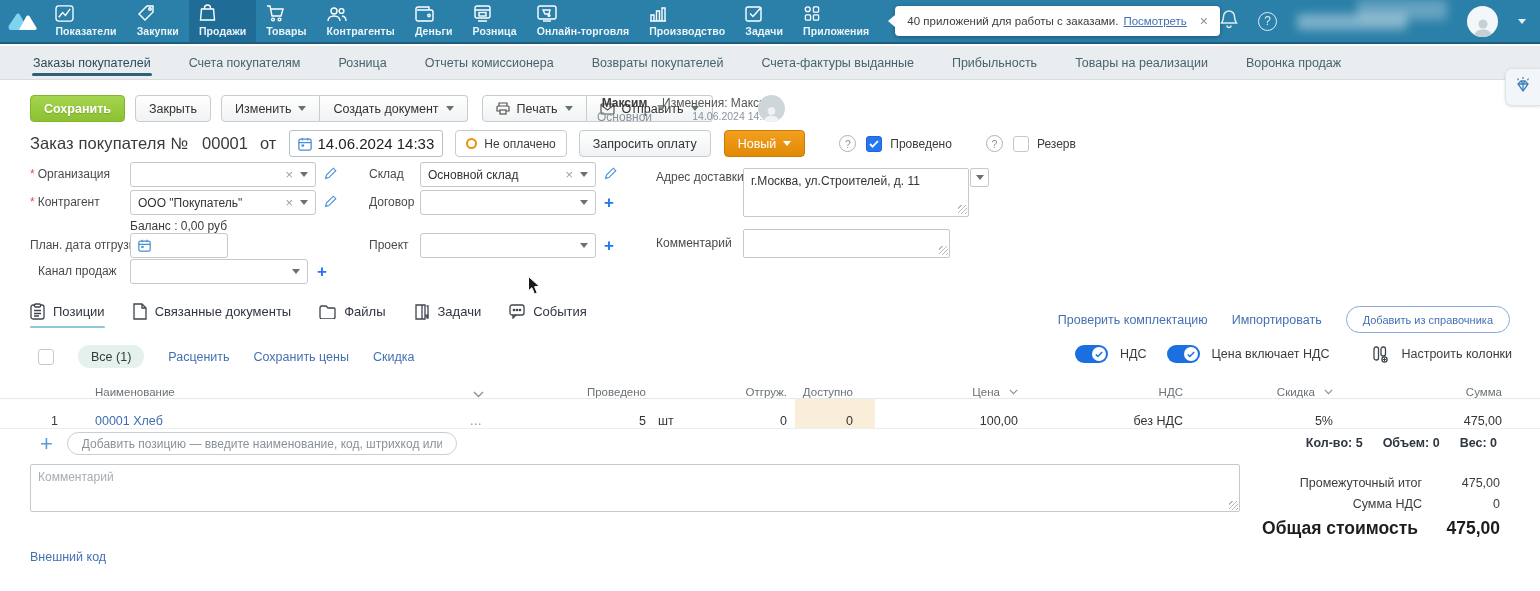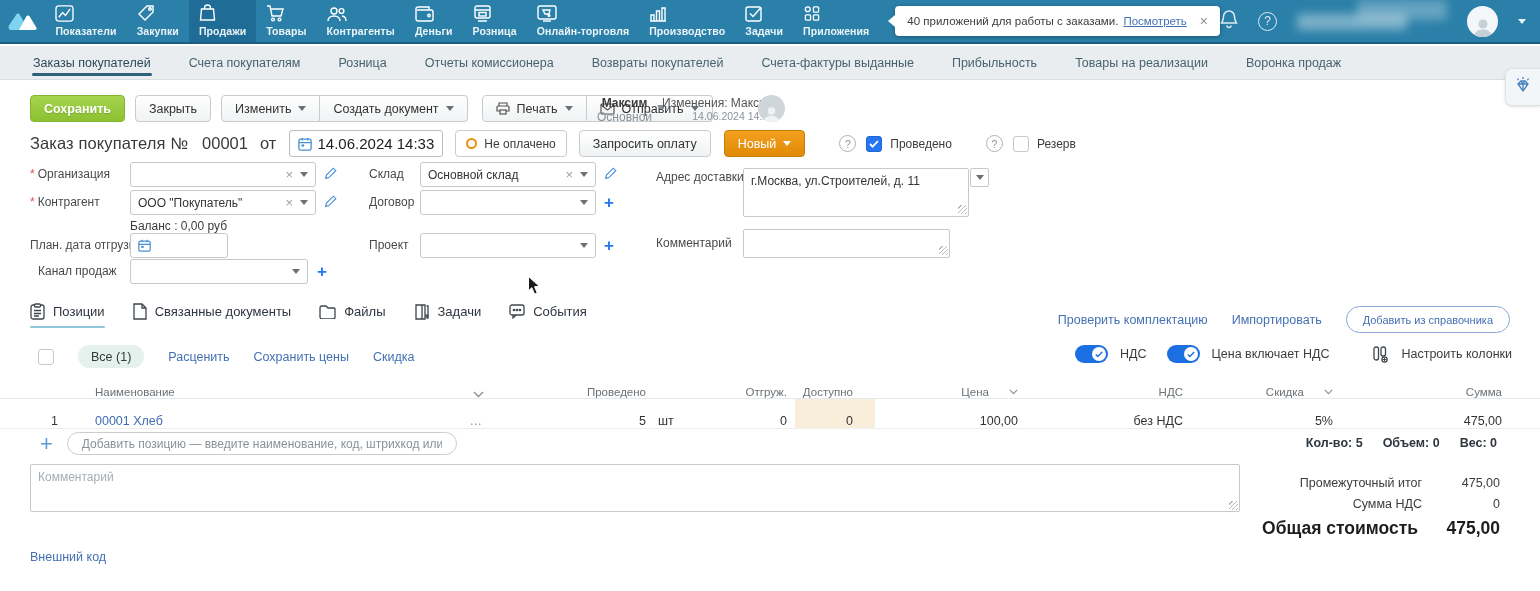--- a/index.html
+++ b/index.html
@@ -114,21 +114,21 @@
   .c-unit { width:50px; padding-left:8px; }
   .c-ship { width:95px; justify-content:flex-end; padding-right:8px; }
   .c-avail { width:80px; justify-content:flex-end; padding-right:22px; }
   .c-price { width:150px; justify-content:flex-end; padding-right:7px; }
   .c-vat { width:160px; justify-content:flex-end; padding-right:2px; }
   .c-disc { width:150px; justify-content:flex-end; padding-right:2px; }
   .c-sum { width:205px; justify-content:flex-end; padding-right:38px; }
   .avail-hl { background:#f9eed9; }
   .row-link { color:#3f6db5; cursor:pointer; }
   .dots { color:#8a9299; letter-spacing:2px; cursor:pointer; }
-  .hsort { display:inline-flex; align-items:center; gap:20px; }
+  .hsort { display:inline-flex; align-items:center; gap:9px; }
 
   
   .add-row { position:absolute; top:432px; left:40px; display:flex; align-items:center; gap:14px; }
   .plus-add { color:#5b9bd5; font-size:22px; font-weight:300; cursor:pointer; line-height:1; }
   .add-input { width:390px; height:23px; border:1px solid #c9ced2; border-radius:12px; padding:0 14px; font-size:12px; color:#555; font-family:"Liberation Sans",sans-serif; outline:none; }
   .add-input::placeholder { color:#8a9299; }
 
   .totals-mini { position:absolute; top:436px; right:43px; display:flex; gap:20px; font-size:12.5px; font-weight:bold; color:#2f3640; }
   .totals { position:absolute; top:476px; right:40px; }
   .t-row { display:flex; justify-content:flex-end; align-items:flex-start; margin-bottom:7px; }

